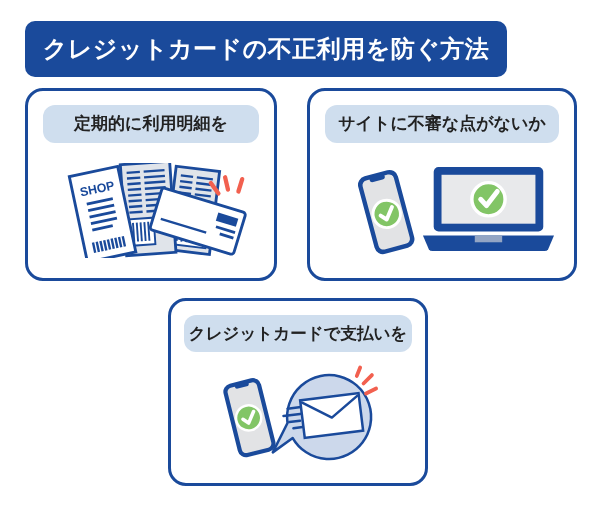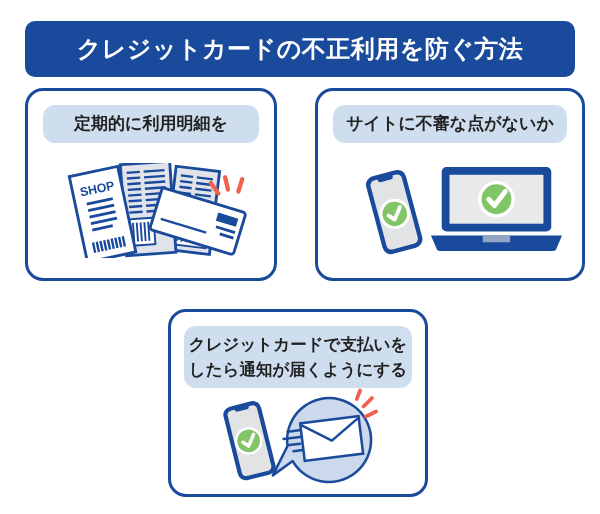--- a/index.html
+++ b/index.html
@@ -1,33 +1,33 @@
 <!DOCTYPE html>
 <html><head>
 <meta charset="utf-8">
 <style>
   html,body { margin:0; padding:0; background:#fff; }
   .canvas {
     position:relative; width:600px; height:514px; background:#ffffff;
     font-family:"Liberation Sans", sans-serif; overflow:hidden;
   }
   .header {
-    position:absolute; left:25px; top:21px; width:550px; height:56px;
+    position:absolute; left:25px; top:21px; width:482px; height:56px;
     background:#1a4a9b; border-radius:10px;
     display:flex; align-items:center; justify-content:center;
     color:#ffffff; font-size:24px; font-weight:bold; letter-spacing:0.5px;
   }
   .card {
     position:absolute; box-sizing:border-box; background:#ffffff;
     border:3px solid #1a4a9b; border-radius:18px;
     display:flex; flex-direction:column; align-items:center;
   }
   .card-1 { left:25px;  top:88px;  width:252px; height:193px; }
-  .card-2 { left:315px; top:88px;  width:270px; height:193px; }
-  .card-3 { left:168px; top:309px; width:260px; height:188px; }
+  .card-2 { left:307px; top:88px;  width:270px; height:193px; }
+  .card-3 { left:168px; top:298px; width:260px; height:188px; }
   .label {
     margin-top:14px; background:#cfdeee; border-radius:12px;
     width:calc(100% - 30px); box-sizing:border-box; padding:6px 2px;
     text-align:center; font-size:17px; font-weight:bold; color:#222222;
     line-height:1.5;
   }
   .card-3 .label { width:calc(100% - 26px); font-size:16.5px; }
   .label-line { white-space:nowrap; }
   .illus {
     flex:1; width:100%; display:flex; align-items:center; justify-content:center;
@@ -170,21 +170,20 @@
           <path d="M 95,76 L 229,76 L 223,90 Q 222,92 219,92 L 105,92 Q 102,92 101,90 Z" fill="#1a4a9b"></path>
           <rect x="148" y="76" width="28" height="7" fill="#93a5c4"></rect>
         </g>
       </svg>
     </div>
   </div>
 
   <div class="card card-3">
     <div class="label">
       <div class="label-line">クレジットカードで支払いを</div>
-      <div class="label-line">したら通知が届くようにする</div>
     </div>
     <div class="illus">
       <svg width="210" height="105" viewBox="0 0 250 125">
 
         <g transform="rotate(-14 66 62)">
           <rect x="44" y="18" width="46" height="90" rx="10" fill="#1a4a9b"></rect>
           <rect x="49" y="23" width="36" height="80" rx="5" fill="#e2e3e5"></rect>
           <rect x="59" y="20" width="17" height="6" rx="3" fill="#1a4a9b"></rect>
           <circle cx="66" cy="63" r="15" fill="#82c566" stroke="#ffffff" stroke-width="3"></circle>
           <path d="M 59,63 L 64.5,69 L 73.5,57" stroke="#ffffff" stroke-width="4.2" fill="none" stroke-linecap="round" stroke-linejoin="round"></path>

